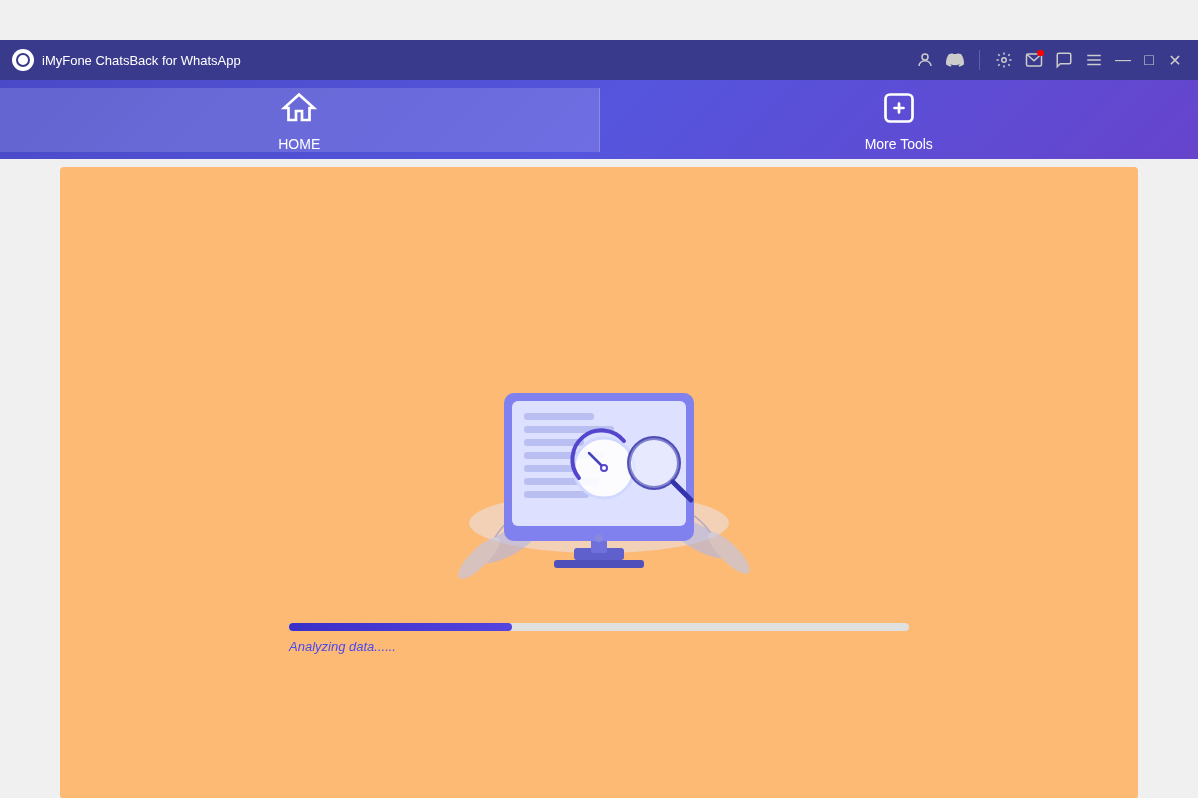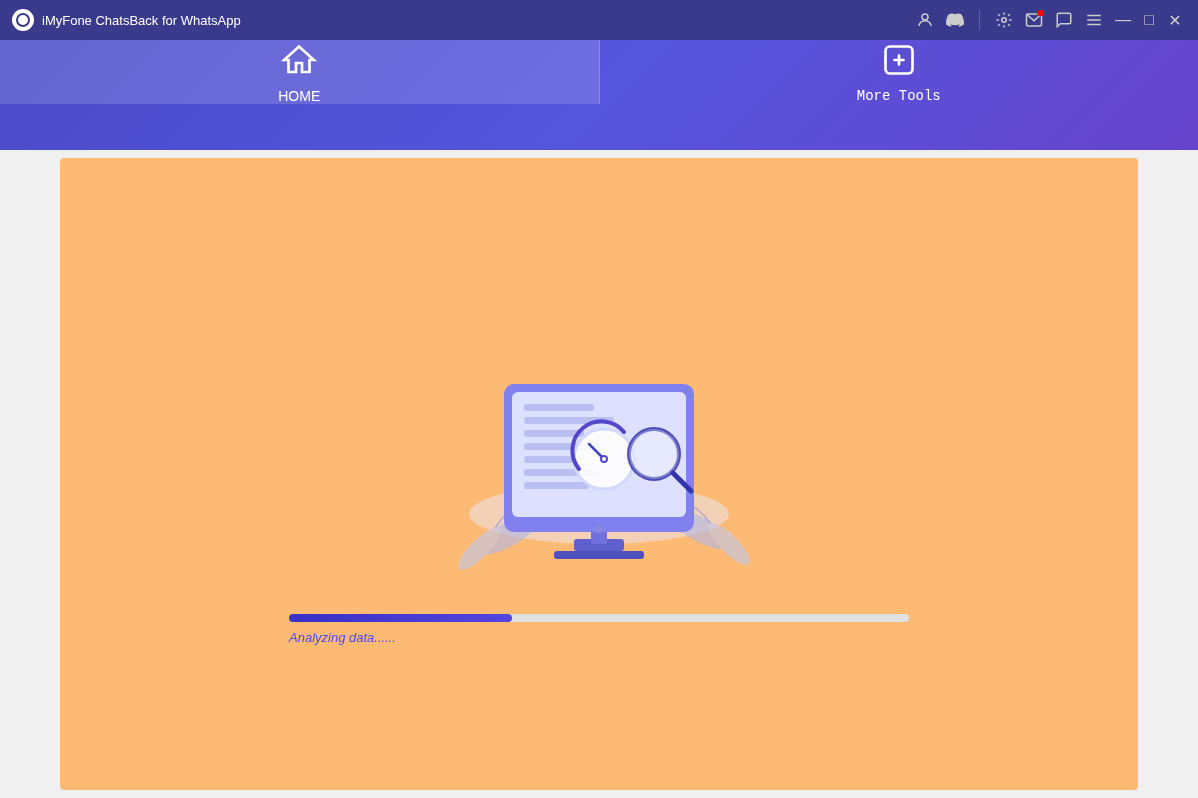--- a/index.html
+++ b/index.html
@@ -7,20 +7,21 @@
 
     
     .titlebar {
       background: #3a3a8c;
       height: 40px;
       display: flex;
       align-items: center;
       padding: 16px 12px;
       color: white;
       user-select: none;
+      margin-top: 40px;
     }
     .titlebar-logo {
       width: 22px; height: 22px;
       background: #fff;
       border-radius: 50%;
       display: flex; align-items: center; justify-content: center;
       margin-right: 8px;
       flex-shrink: 0;
     }
     .titlebar-logo-inner {
@@ -71,37 +72,37 @@
       display: flex; align-items: center; justify-content: center;
       cursor: pointer;
       color: #ccc;
       font-size: 16px;
       border-radius: 3px;
     }
 
     
     .navbar {
       background: linear-gradient(135deg, #4a4ac8 0%, #5555dd 50%, #6644cc 100%);
-      height: 110px;
-      display: flex;
-      align-items: flex-start;
+      height: 79px;
+      display: flex;
+      align-items: center;
     }
     .nav-item {
       flex: 1;
       display: flex;
       flex-direction: column;
       align-items: center;
       justify-content: center;
       color: white;
       cursor: pointer;
       border-right: 1px solid rgba(255,255,255,0.2);
       gap: 8px;
       transition: background 0.2s;
     }
-    .nav-item:last-child { border-right: none; font-family: Liberation Mono, monospace; }
+    .nav-item:last-child { border-right: none; }
     .nav-item.active { background: rgba(255,255,255,0.15); }
     .nav-icon {
       width: 40px; height: 40px;
       display: flex; align-items: center; justify-content: center;
     }
     .nav-icon svg {
       width: 36px; height: 36px;
       fill: none;
       stroke: white;
       stroke-width: 1.8;

